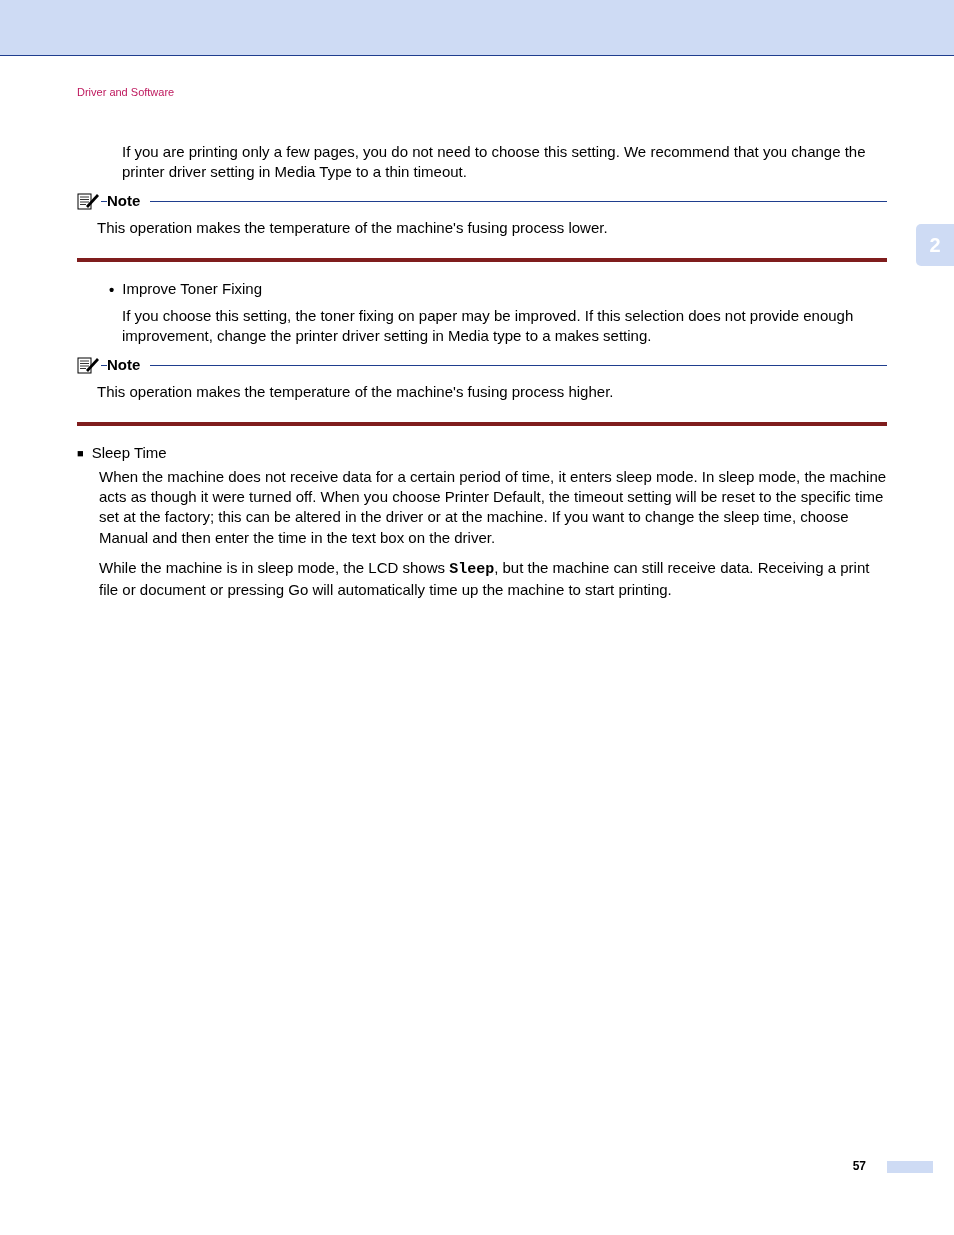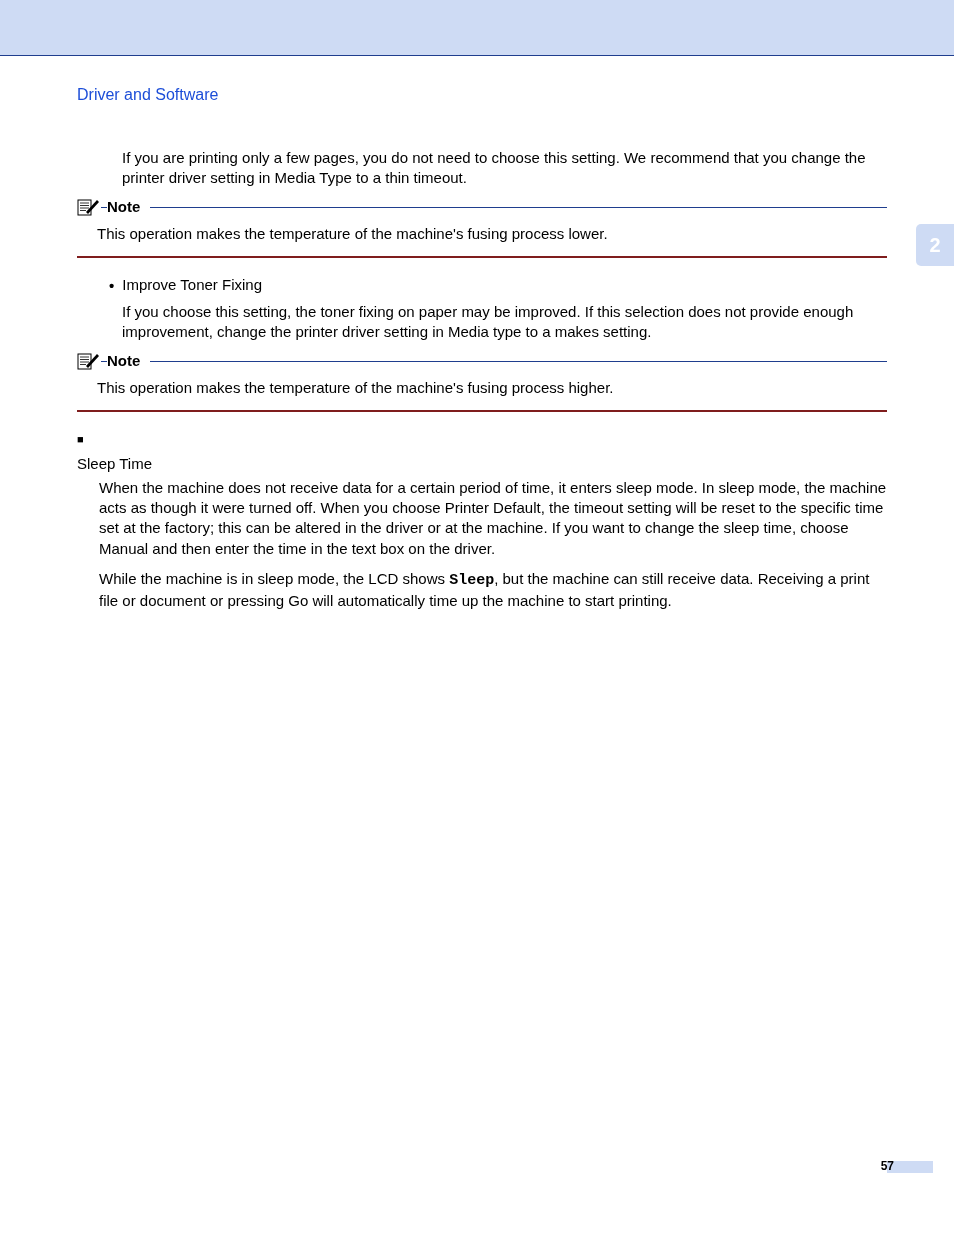--- a/index.html
+++ b/index.html
@@ -15,34 +15,34 @@
   .top-band {
     height: 56px;
     background: #cedbf4;
     border-bottom: 1px solid #1f3e8e;
     width: 100%;
   }
   .page {
     padding: 30px 67px 0 77px;
   }
   .running-head {
-    font-size: 16px;
-    color: #1d4ed8;
+    font-size: 11px;
+    color: #be185d;
     margin-bottom: 44px;
   }
   .indent1 { margin-left: 45px; }
   .indent2 { margin-left: 45px; }
   .para { line-height: 1.35; margin-bottom: 4px; }
   .bold { font-weight: 400; }
   .mono { font-family: "Courier New", monospace; font-weight: bold; }
   .note-block {
     margin-top: 18px;
     border-top: 1px solid #1f3e8e;
-    border-bottom: 2px solid #7f1d1d;
-    padding-bottom: 12px;
+    border-bottom: 4px solid #7f1d1d;
+    padding-bottom: 20px;
   }
   .note-head {
     display: flex;
     align-items: center;
     gap: 6px;
     margin-top: -12px;
     margin-bottom: 6px;
   }
   .note-icon-wrap {
     background: #fff;
@@ -75,21 +75,20 @@
   }
   .bullet-dot {
     font-weight: 700;
     line-height: 1.35;
   }
   .square-row {
     display: flex;
     gap: 8px;
     margin-top: 18px;
     margin-bottom: 6px;
-    flex-direction: column;
   }
   .square-mark::before {
     content: "■";
     font-size: 11px;
     position: relative;
     top: -1px;
   }
   .side-tab {
     position: absolute;
     right: 0;
@@ -101,21 +100,21 @@
     color: #fff;
     font-weight: 700;
     font-size: 20px;
     display: flex;
     align-items: center;
     justify-content: center;
   }
   .page-num {
     position: absolute;
     bottom: 62px;
-    right: 60px;
+    right: 88px;
     font-size: 12px;
     font-weight: 700;
     text-align: right;
   }
   .page-num-bar {
     position: absolute;
     bottom: 62px;
     right: 21px;
     width: 46px;
     height: 12px;

